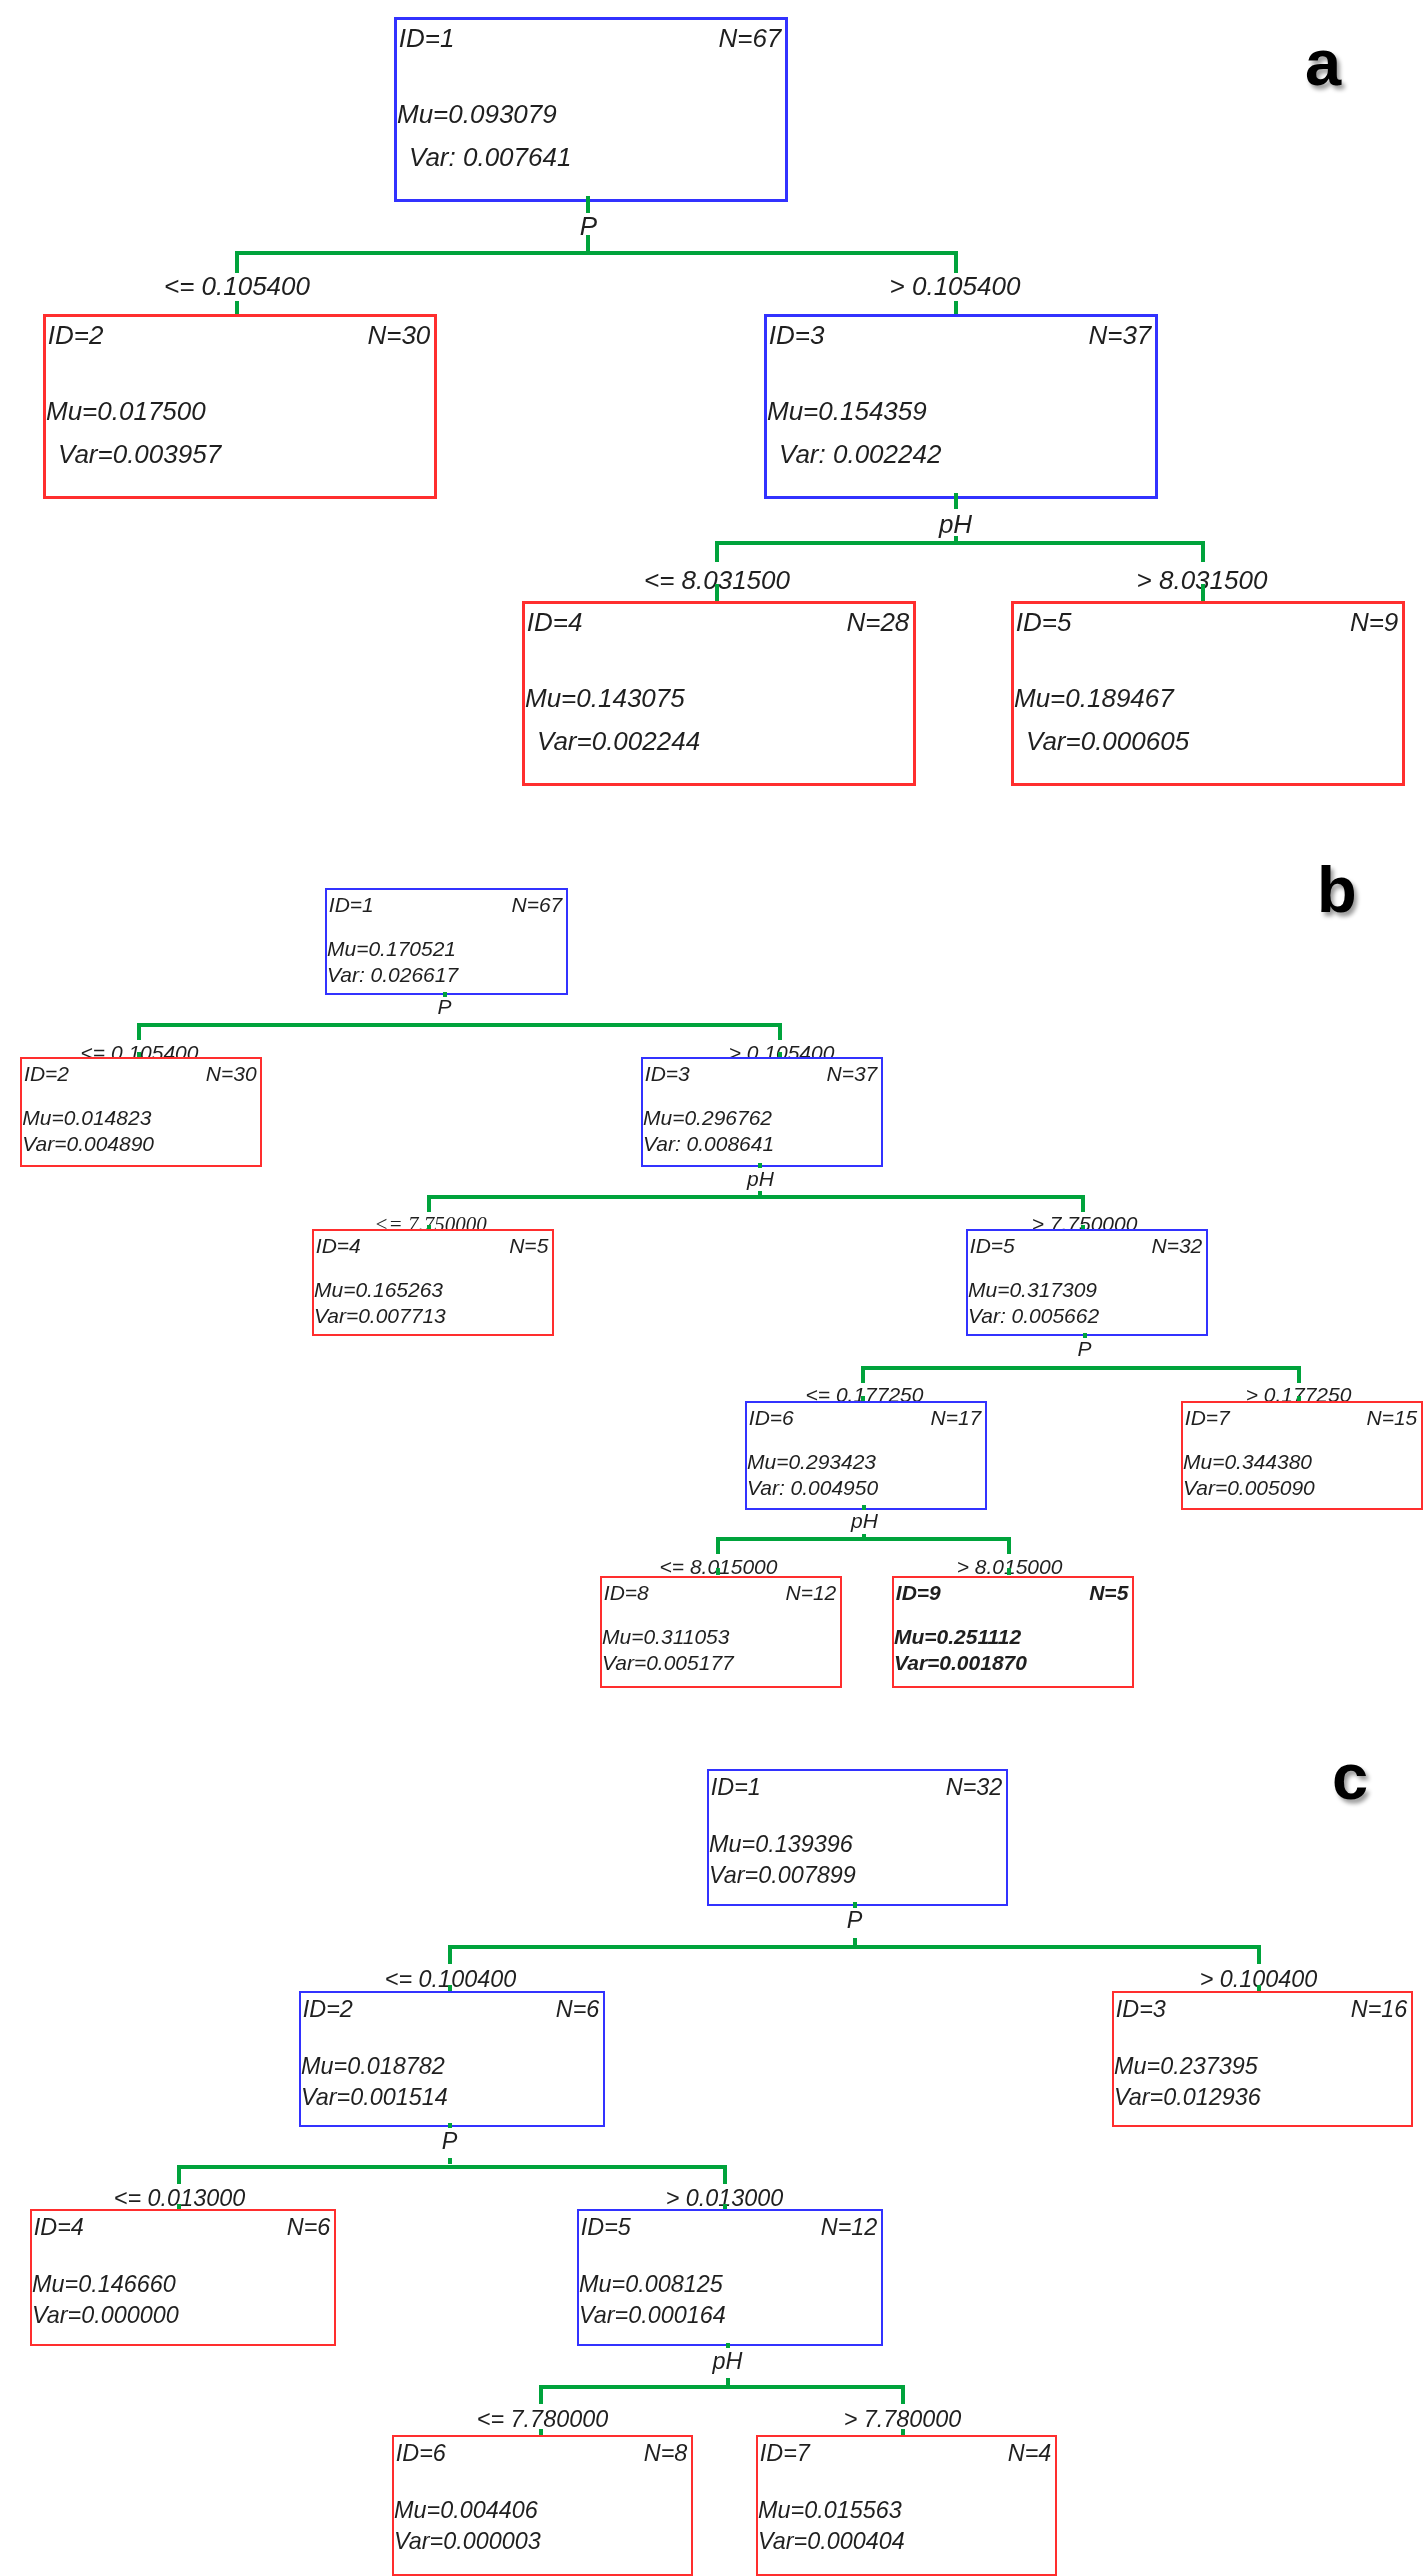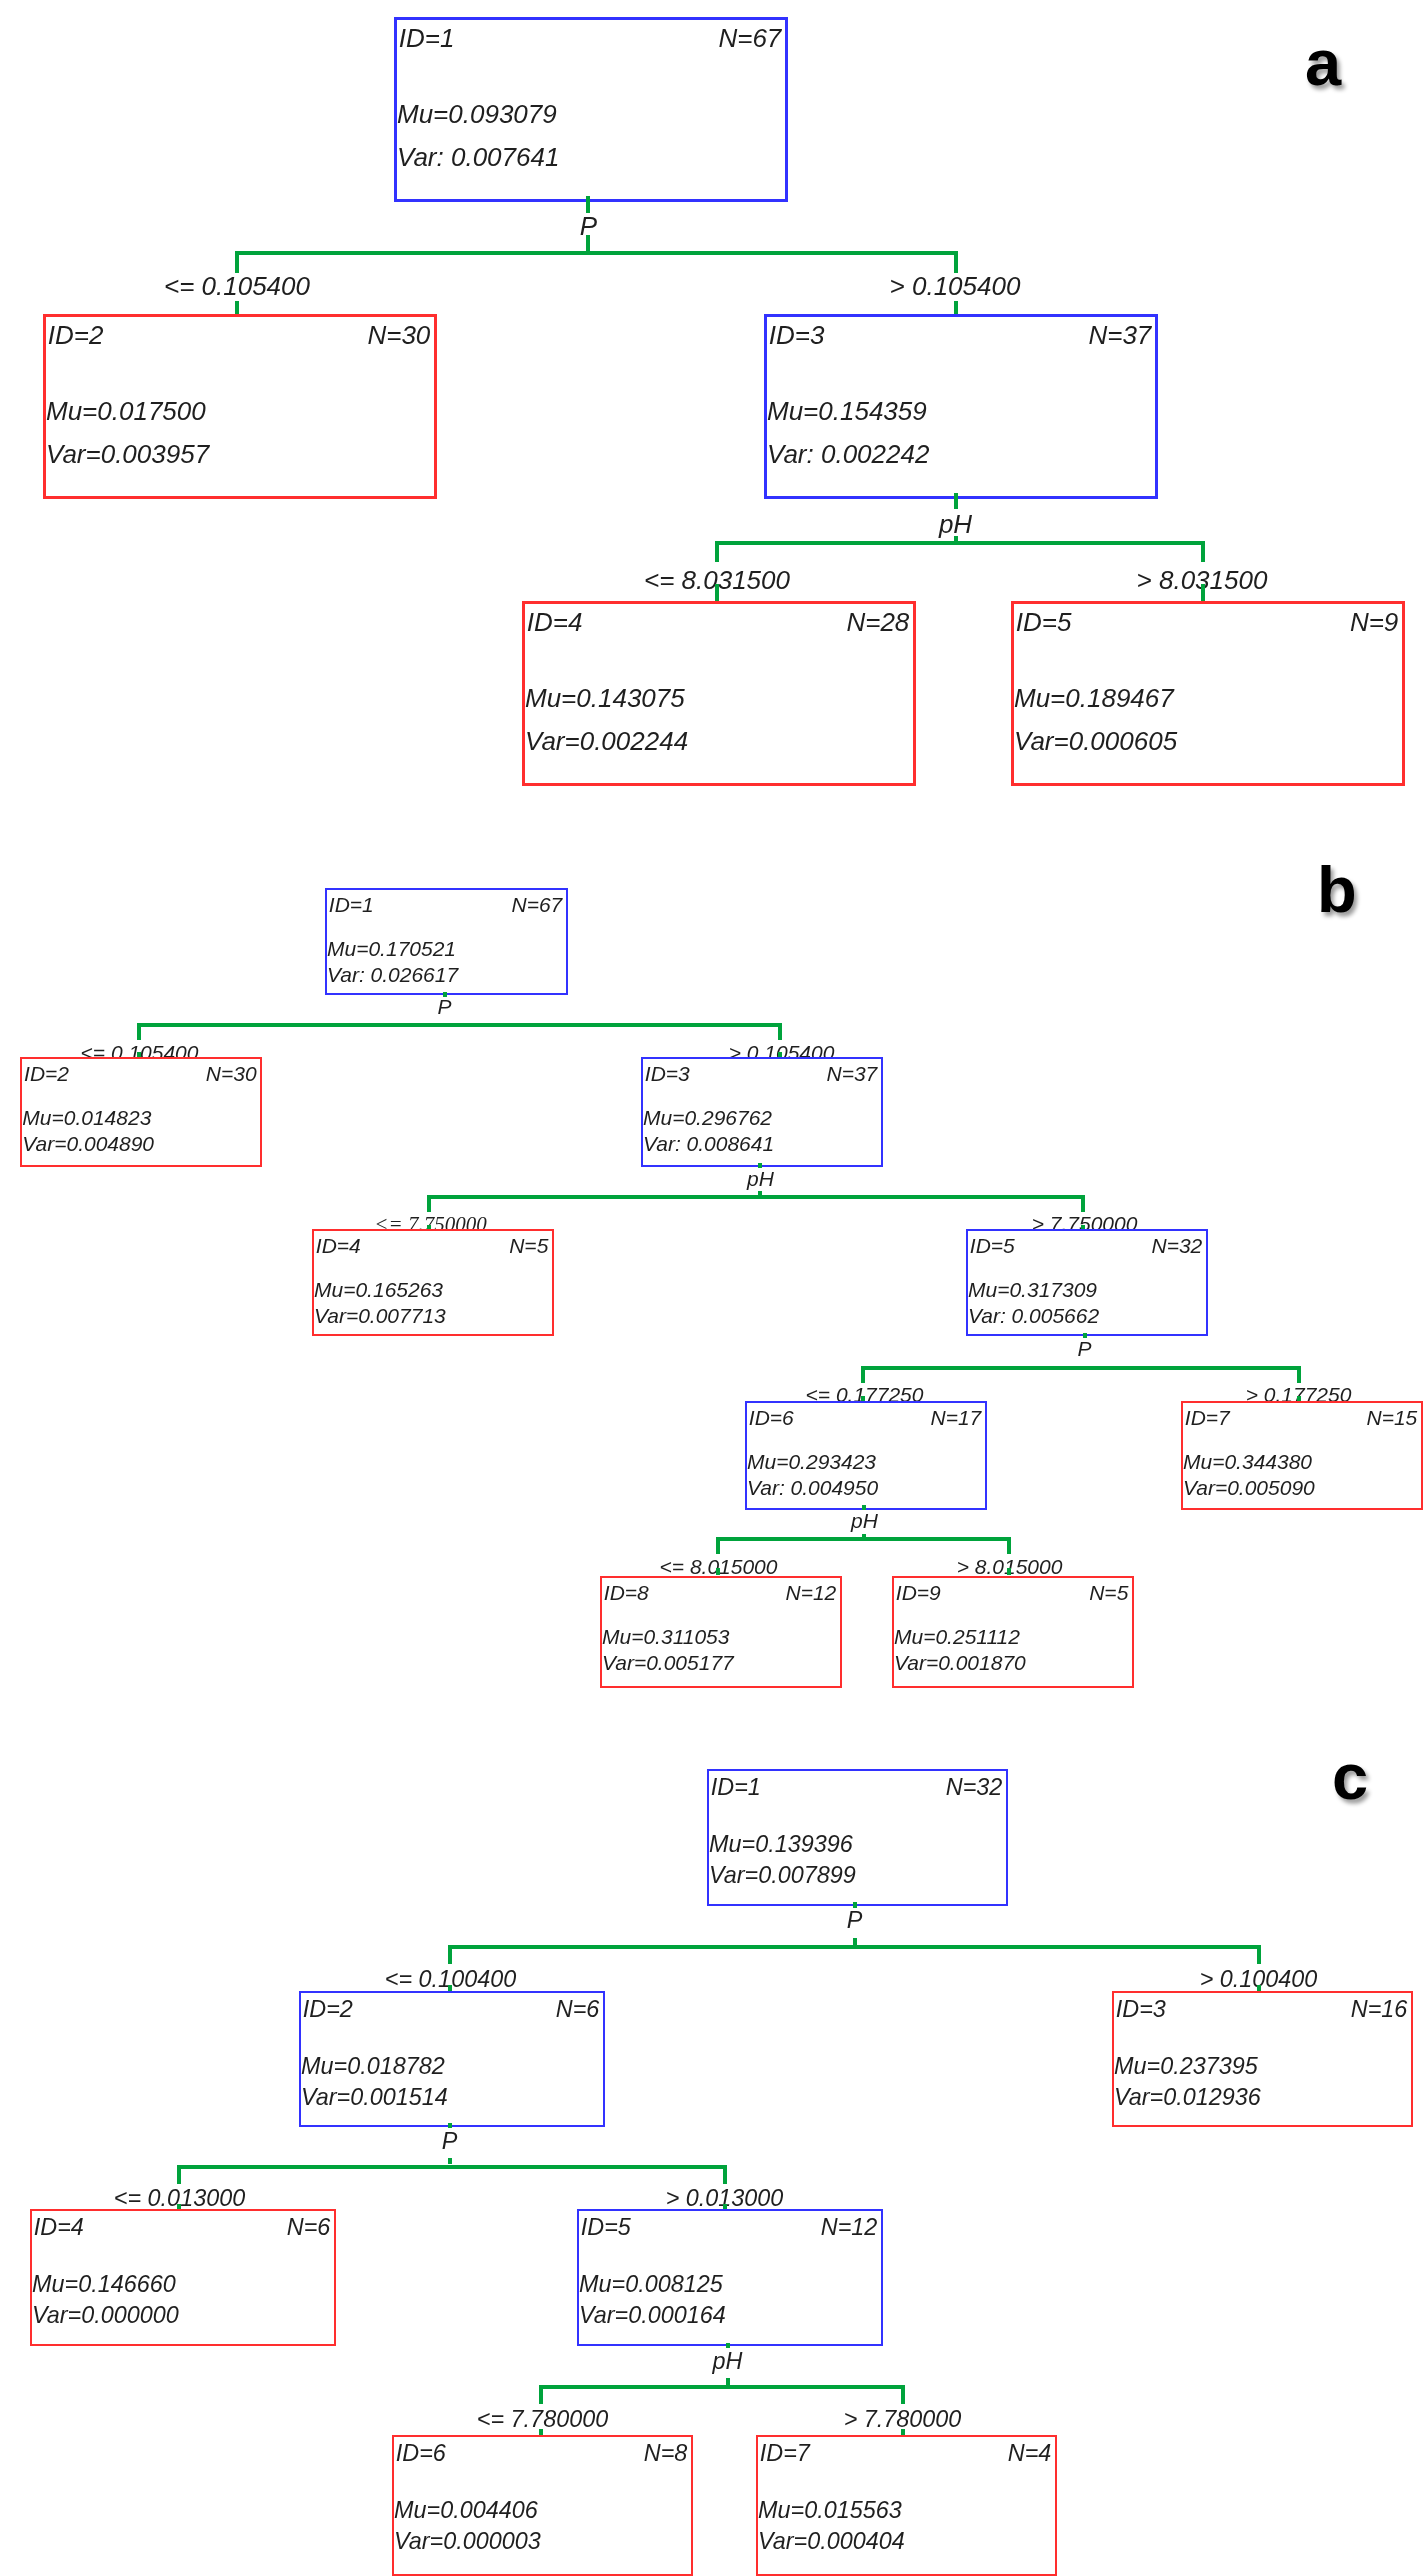--- a/index.html
+++ b/index.html
@@ -8,21 +8,21 @@
   .node{position:absolute;background:#fff;border-style:solid;}
   .node.blue{border-color:#3232ff;}
   .node.red{border-color:#ff2e2e;}
   .ta.node{border-width:3.1px;font-size:26px;}
   .tb.node{border-width:2.5px;font-size:21px;}
   .tc.node{border-width:2.5px;font-size:23.4px;}
   .node span{position:absolute;font-style:italic;white-space:nowrap;}
   .nid{left:1.8px;top:2.5px;}
   .nn{right:3.7px;top:2.5px;}
   .nmu,.nvar{left:0;right:0;text-align:left;}
-  .ta .nmu{top:79px;} .ta .nvar{top:122px;}
+  .ta .nmu{top:79px;} .ta .nvar{top:122px;padding-left:12px;}
   .tb .nmu{top:47px;}  .tb .nvar{top:73px;}
   .tc .nmu{top:60px;}  .tc .nvar{top:91px;}
   .ln{position:absolute;background:#00a33c;}
   .scond,.svar{position:absolute;font-style:italic;text-align:center;white-space:nowrap;}
   .fa{font-size:26px;} .fb{font-size:21px;} .fc{font-size:23.4px;}
   .plabel{position:absolute;font-weight:bold;font-size:65px;color:#000;
           text-shadow:3.1px 3.7px 4.3px rgba(0,0,0,0.40);line-height:1;}
 </style>
 </head>
 <body>
@@ -181,21 +181,21 @@
   <div class="ln" style="left:716px;top:1568px;width:3.7px;height:7.4px;"></div>
   <div class="ln" style="left:1007px;top:1568px;width:3.7px;height:7.4px;"></div>
 
   <div class="node tb red" style="left:600px;top:1576px;width:238px;height:108px;">
     <span class="nid">ID=8</span>
     <span class="nn">N=12</span>
     <span class="nmu">Mu=0.311053</span>
     <span class="nvar">Var=0.005177</span>
   </div>
 
-  <div class="node tb red" style="left:892px;top:1576px;width:238px;height:108px;">
+  <div class="node tb red" style="left:892px;top:1576px;width:238px;height:108px;font-weight:bold;">
     <span class="nid">ID=9</span>
     <span class="nn">N=5</span>
     <span class="nmu">Mu=0.251112</span>
     <span class="nvar">Var=0.001870</span>
   </div>
 
   <div class="plabel" style="left:1332px;top:1744px;">c</div>
 
   <div class="node tc blue" style="left:707px;top:1769px;width:297px;height:133px;">
     <span class="nid">ID=1</span>

